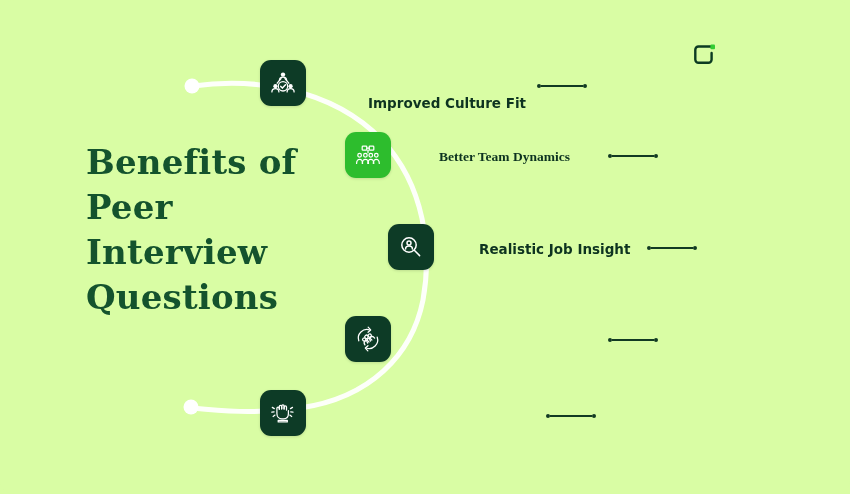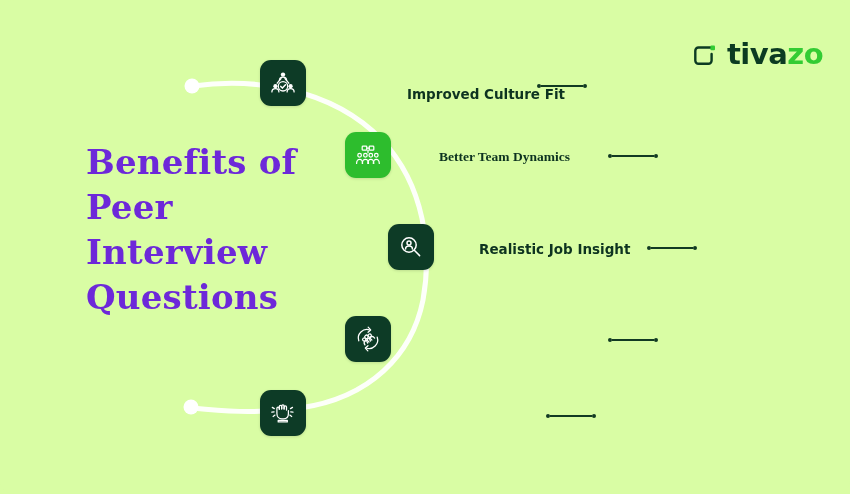--- a/index.html
+++ b/index.html
@@ -33,21 +33,21 @@
   .logo-text .b{ color:#33cc33; }
 
   
   .title{
     position:absolute; left:86px; top:140px;
     width:230px;
     font-family:"DejaVu Serif", serif;
     font-weight:700;
     font-size:34px;
     line-height:1.32;
-    color:#6d28d9;
+    color:#14532d;
     letter-spacing:0.2px;
   }
 
   
   .arc{ position:absolute; left:0; top:0; width:850px; height:494px; }
 
   
   .tile{
     position:absolute;
     width:46px;height:46px;
@@ -100,41 +100,40 @@
     <circle cx="191" cy="407" r="7.5" fill="#ffffff"></circle>
   </svg>
 
   <div class="logo">
     <span class="logo-mark">
       <svg width="28" height="28" viewBox="0 0 28 28" xmlns="http://www.w3.org/2000/svg">
         <path d="M20.5 6.5 H8.5 A3.2 3.2 0 0 0 5.3 9.7 V19.6 A3.2 3.2 0 0 0 8.5 22.8 H18.4 A3.2 3.2 0 0 0 21.6 19.6 V13" fill="none" stroke="#0c3b22" stroke-width="2.4" stroke-linecap="round" stroke-linejoin="round"></path>
         <rect x="20.4" y="4.6" width="4.6" height="4.6" rx="1" fill="#33cc33"></rect>
       </svg>
     </span>
-    <span class="logo-text"><span class="a">tiva</span><span class="b">zo</span></span>
   </div>
 
   <div class="title">Benefits of Peer Interview Questions</div>
 
   <div class="tile dark" style="left:260px; top:60px;">
     <span>
       <svg width="26" height="26" viewBox="0 0 26 26" xmlns="http://www.w3.org/2000/svg" fill="none" stroke="#ffffff" stroke-width="1.3" stroke-linecap="round" stroke-linejoin="round">
         <circle cx="13" cy="4.6" r="2.2" fill="#ffffff" stroke="none"></circle>
         <path d="M9.4 10.4c0-2 1.6-3.3 3.6-3.3s3.6 1.3 3.6 3.3"></path>
         <circle cx="5.4" cy="16.2" r="2.1" fill="#ffffff" stroke="none"></circle>
         <circle cx="20.6" cy="16.2" r="2.1" fill="#ffffff" stroke="none"></circle>
         <path d="M1.9 21.9c0-2 1.6-3.2 3.5-3.2s3.5 1.2 3.5 3.2"></path>
         <path d="M17.1 21.9c0-2 1.6-3.2 3.5-3.2s3.5 1.2 3.5 3.2"></path>
         <circle cx="13" cy="16.3" r="4.7"></circle>
         <path d="M10.8 16.4l1.6 1.7 3.1-3.3" stroke-width="1.5"></path>
         <path d="M11 8.6 L7.2 13.2 M15 8.6 L18.8 13.2"></path>
       </svg>
     </span>
   </div>
-  <div class="label" style="left:368px; top:84px;margin-left:39px;">Improved Culture Fit</div>
+  <div class="label" style="left:368px; top:93px;">Improved Culture Fit</div>
   <div class="connector" style="left:537px; top:84px; width:50px;">
     <span class="dot"></span>
     <span class="bar"></span>
     <span class="dot"></span>
   </div>
 
   <div class="tile bright" style="left:345px; top:132px;">
     <span>
       <svg width="26" height="26" viewBox="0 0 26 26" xmlns="http://www.w3.org/2000/svg" fill="none" stroke="#ffffff" stroke-width="1.25" stroke-linecap="round" stroke-linejoin="round">
         <rect x="7.2" y="4.2" width="4.6" height="4" rx="0.8"></rect>

